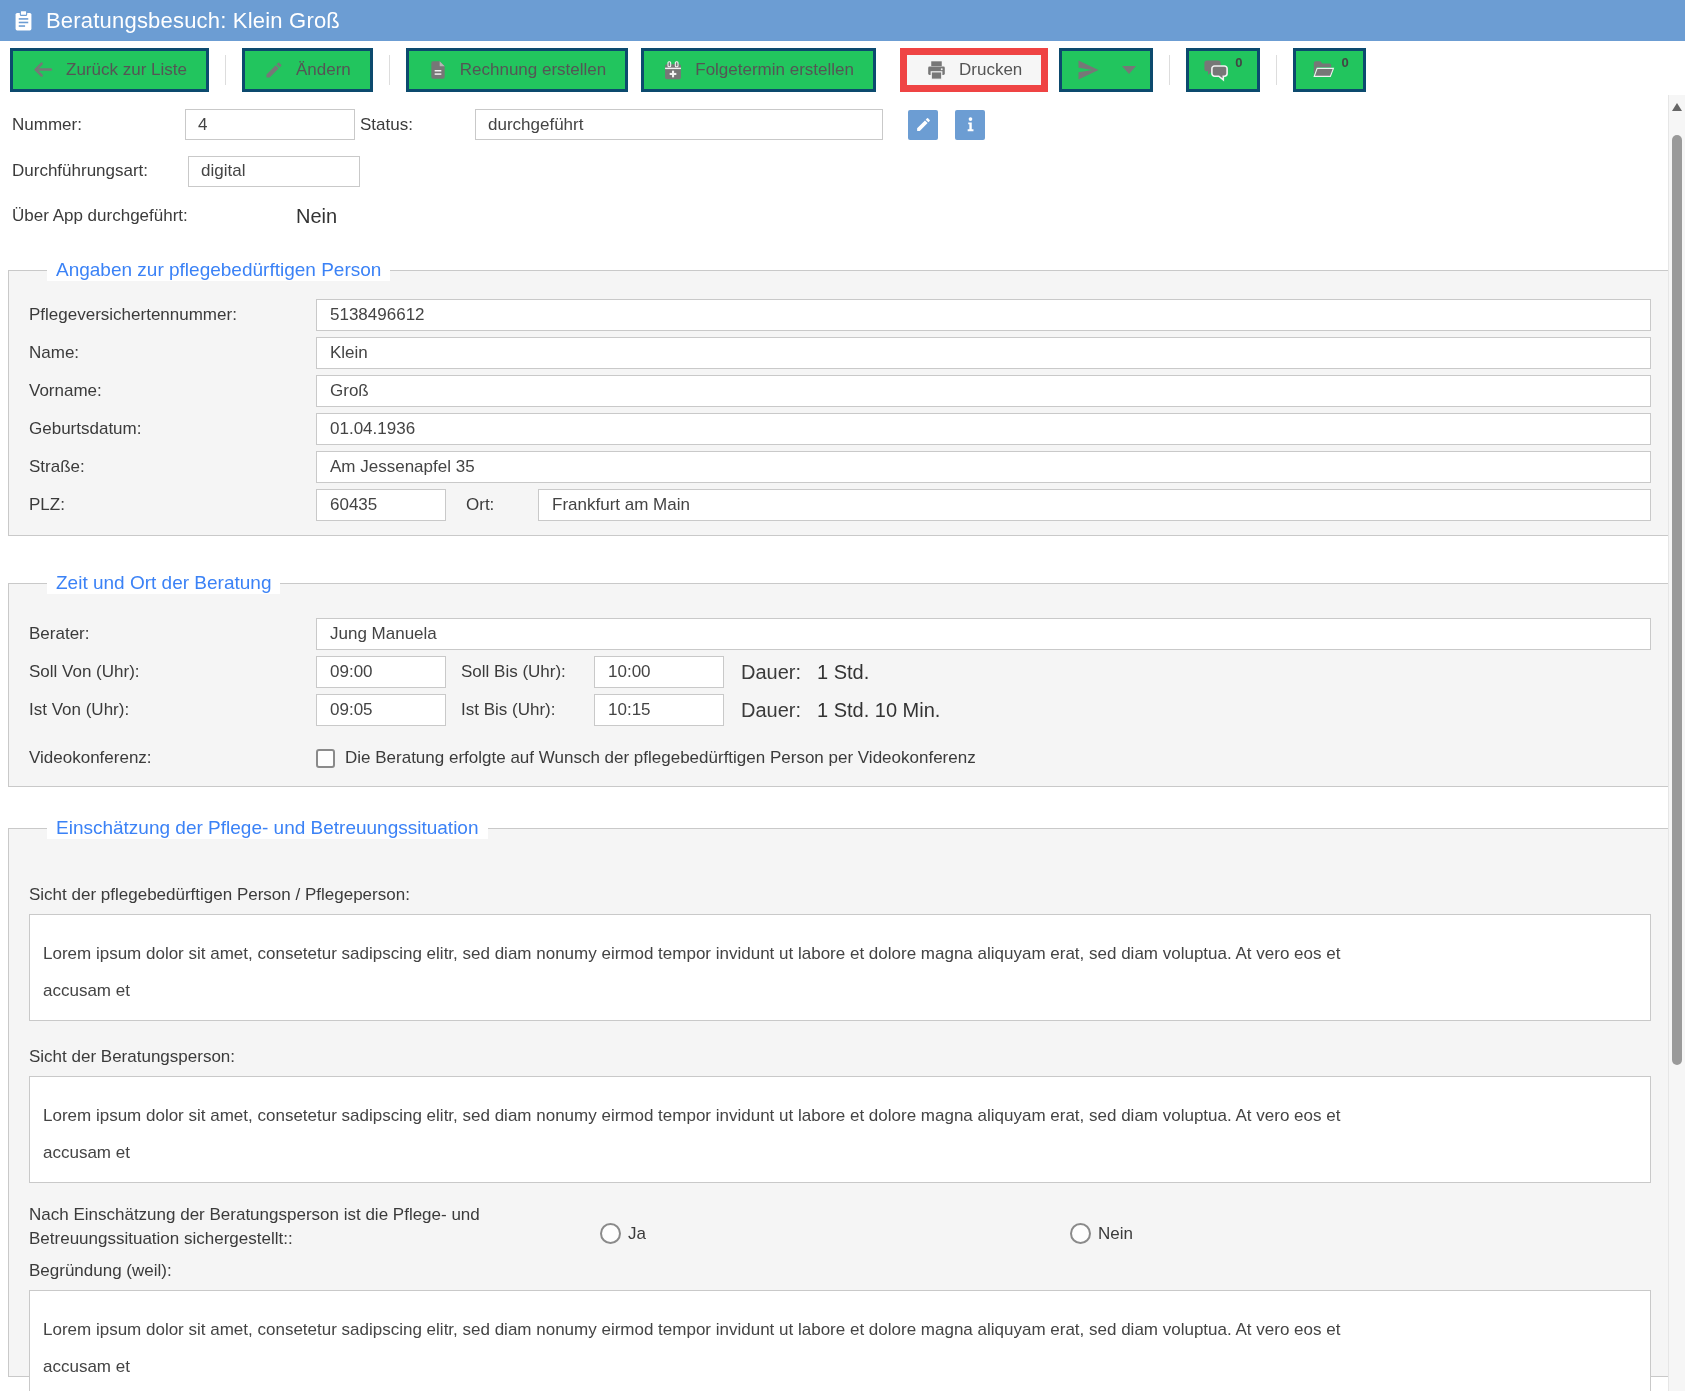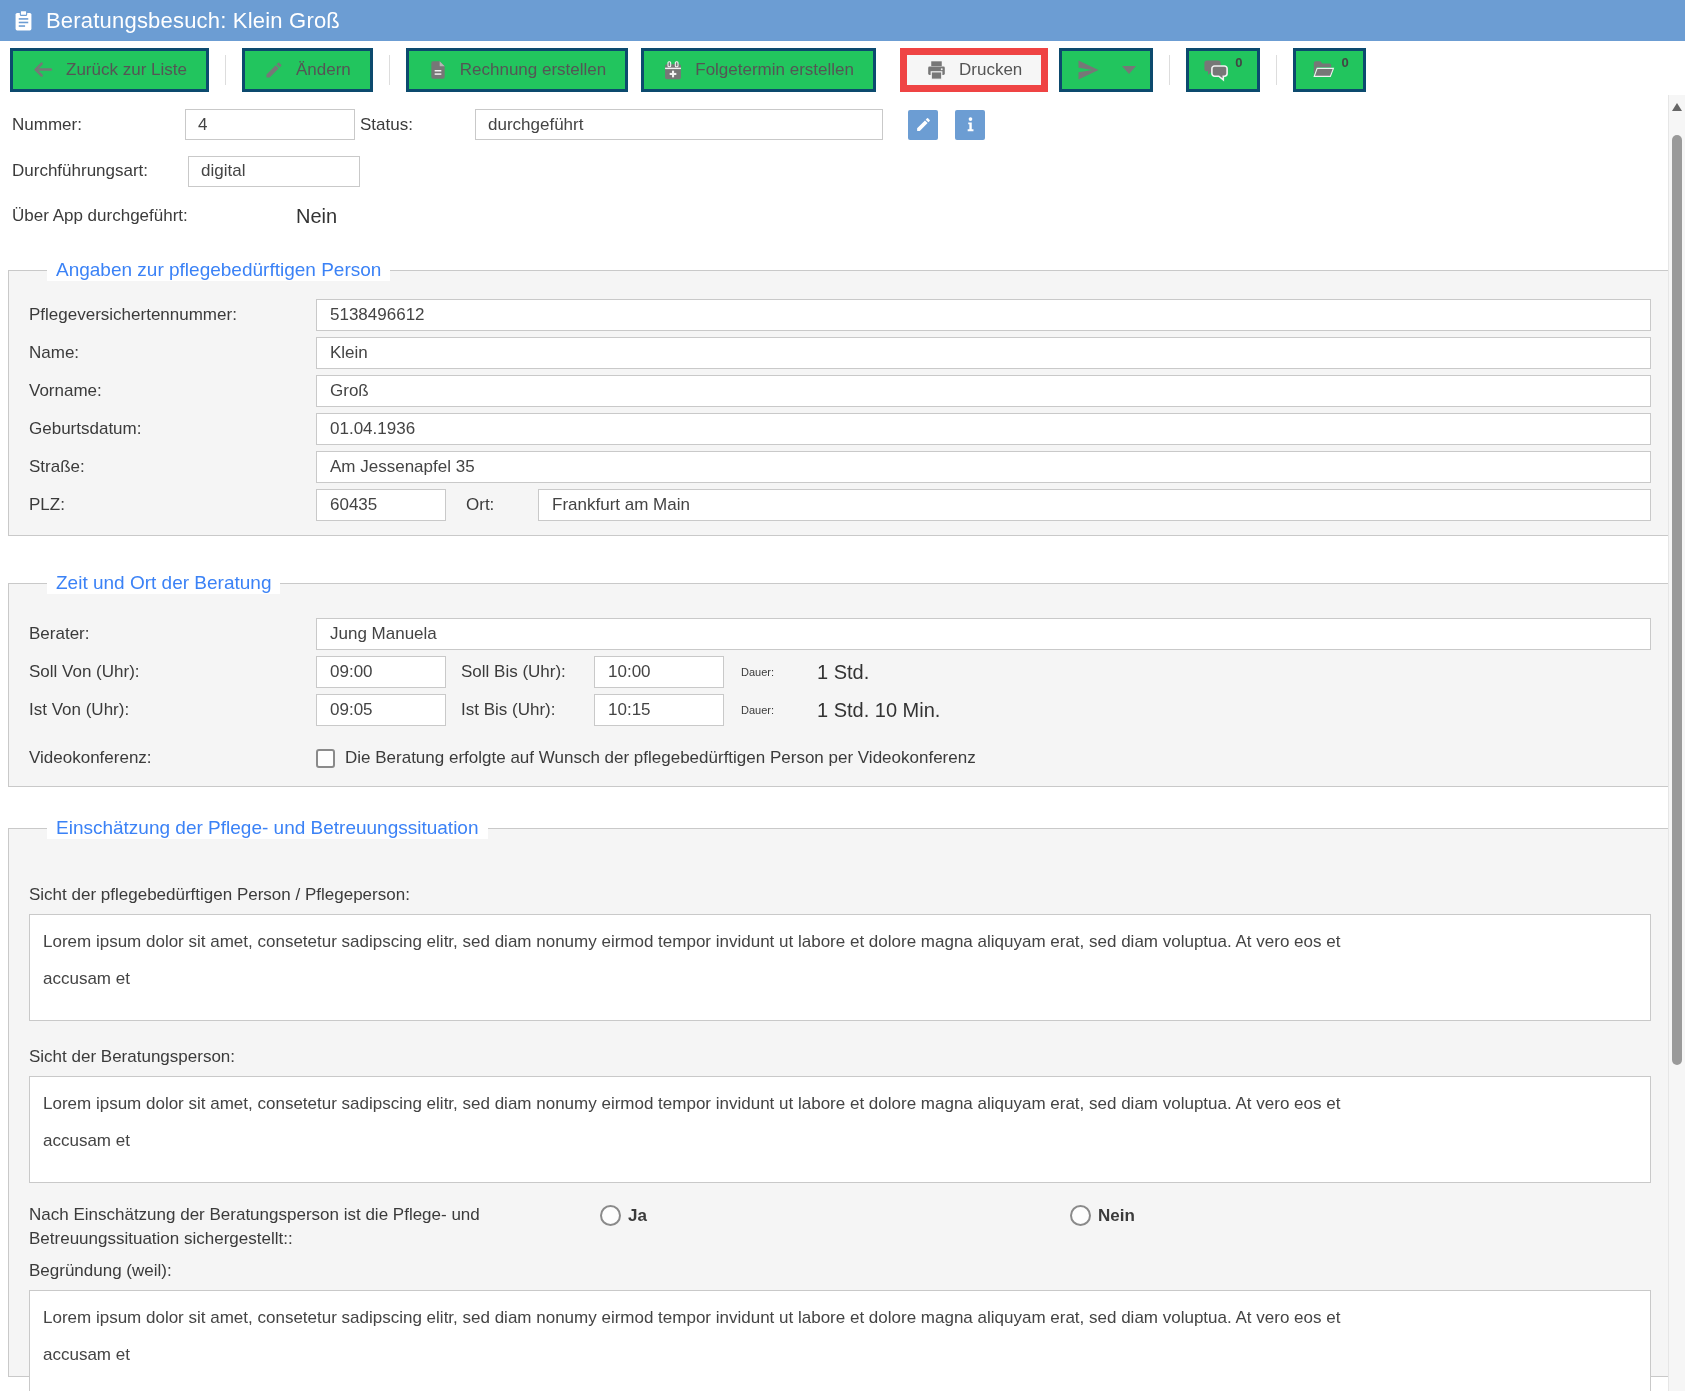--- a/index.html
+++ b/index.html
@@ -48,36 +48,36 @@
   fieldset.fs3 { margin-top:30px; height:560px; }
   legend { color:#3b82f6; font-size:19px; padding:0 9px; margin-left:18px; background:#fff; }
 
   .frow { display:flex; align-items:center; margin-bottom:6px; }
   .flabel { width:287px; flex-shrink:0; font-size:17px; }
   .finp { height:32px; background:#fff; border:1px solid #c9c9c9; display:flex;
     align-items:center; padding:0 13px; font-size:17px; color:#444; }
   .wide { flex:1; }
   .f130 { width:130px; flex-shrink:0; }
   .gap15 { width:15px; } .gap20 { width:20px; } .gap17 { width:17px; } .gap14 { width:14px; }
-  .l72 { width:72px; font-size:17px; } .l133 { width:133px; font-size:17px; } .l62 { width:62px; font-size:11px; }
+  .l72 { width:72px; font-size:17px; } .l133 { width:133px; font-size:17px; } .l62 { width:62px; font-size:20px; }
   .frow-vk { margin-top:22px; margin-bottom:4px; }
   .checkbox { width:19px; height:19px; background:#fdfdfd; border:2px solid #8a8a8a;
     border-radius:3px; flex-shrink:0; cursor:pointer; }
   .cbtext { margin-left:10px; font-size:17px; }
 
   
   .seclabel { font-size:17px; margin-top:26px; }
   .seclabel.first { margin-top:28px; }
   .txtarea { margin-top:9px; background:#fff; border:1px solid #c9c9c9; height:107px;
-    padding:8px 13px; font-size:17px; color:#444; line-height:2.2; white-space:pre-wrap;
+    padding:20px 13px; font-size:17px; color:#444; line-height:2.2; white-space:pre-wrap;
     overflow:hidden; cursor:text; }
   .txtarea.last { height:120px; }
   .radiorow { position:relative; margin-top:20px; height:48px; }
   .qlabel { width:525px; font-size:17px; line-height:1.4; }
-  .radiogrp { position:absolute; top:2px; display:flex; align-items:flex-end; gap:7px;font-weight:bold; }
+  .radiogrp { position:absolute; top:20px; display:flex; align-items:flex-end; gap:7px; }
   .radiogrp.ja { left:571px; } .radiogrp.nein { left:1041px; }
   .radio { width:21px; height:21px; border:2px solid #8a8a8a; border-radius:50%;
     background:#fdfdfd; cursor:pointer; flex-shrink:0; }
   .radiolbl { font-size:17px; }
 
   
   .vscroll { position:absolute; right:0; top:95px; width:17px; height:1296px;
     background:#f6f6f6; border-left:1px solid #e6e6e6; }
   .vscroll .up { position:absolute; top:8px; left:3px; width:0; height:0;
     border-left:5px solid transparent; border-right:5px solid transparent;

